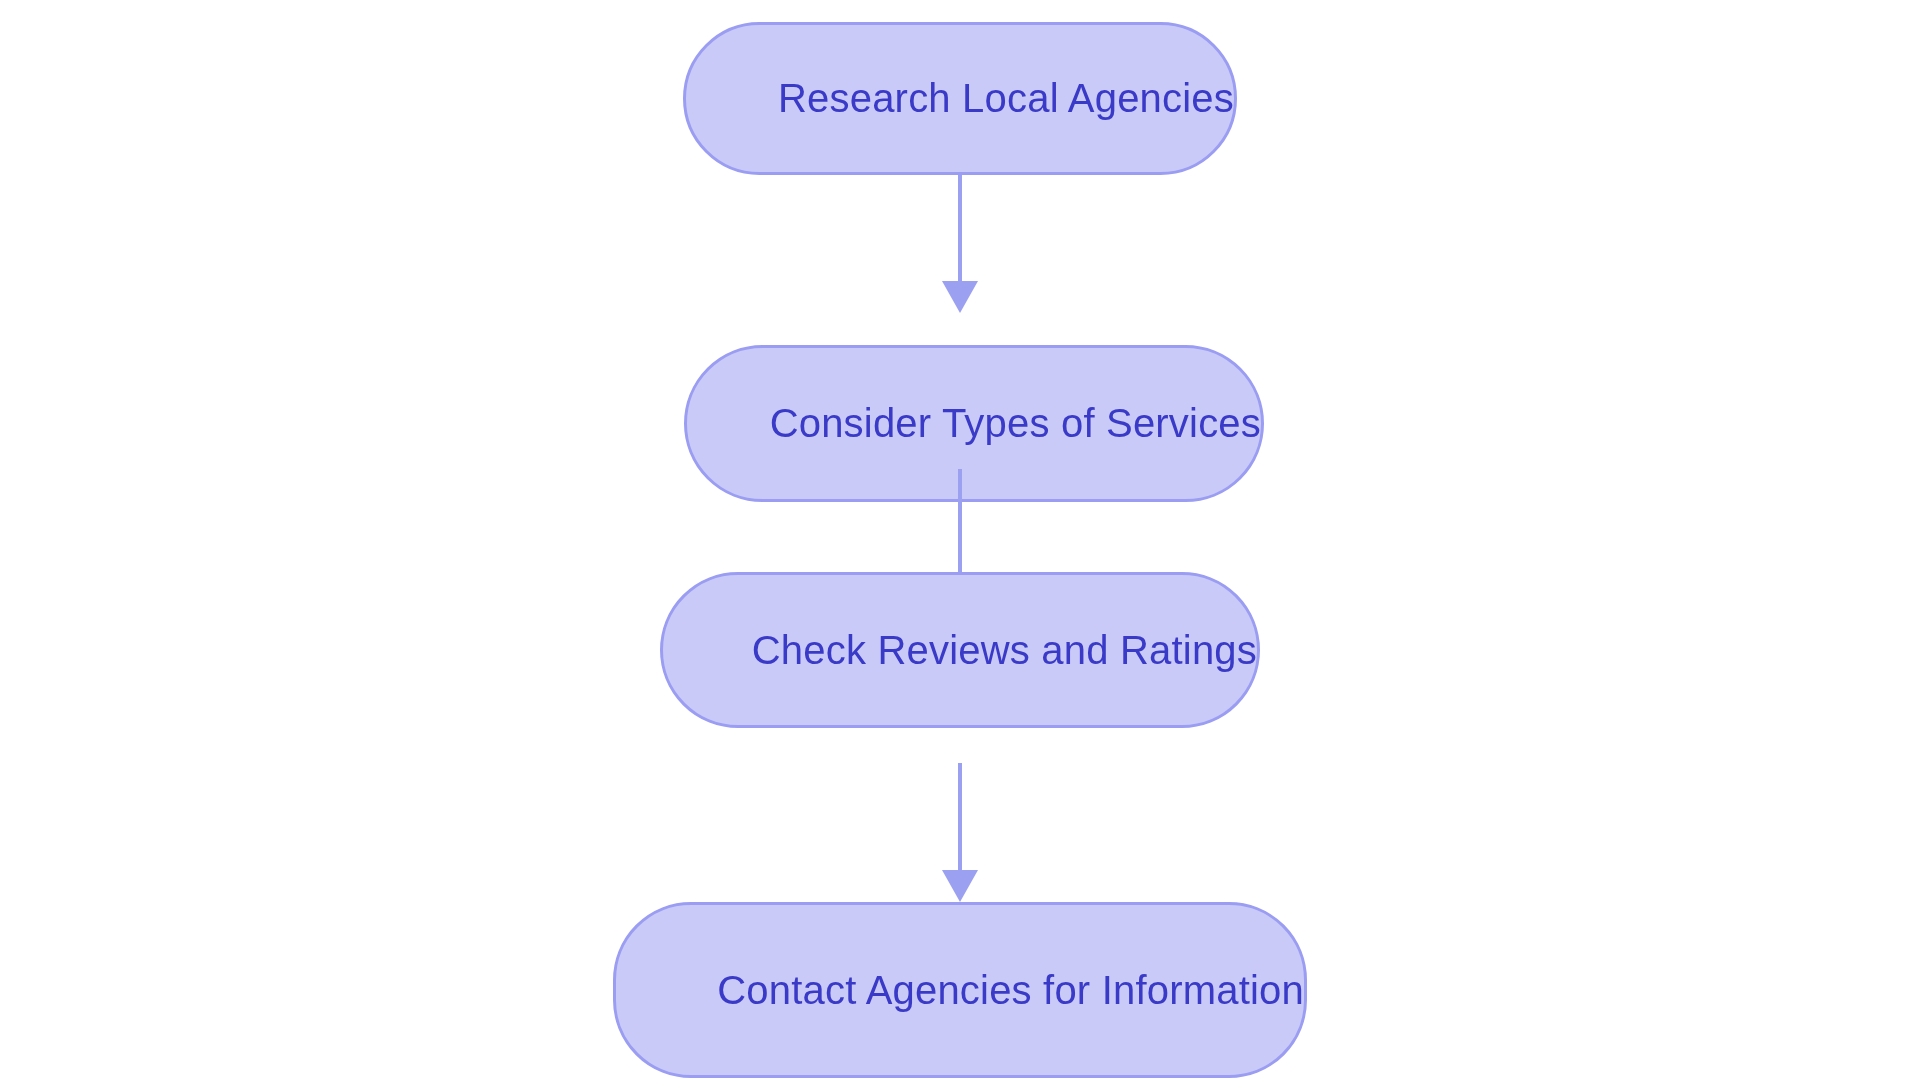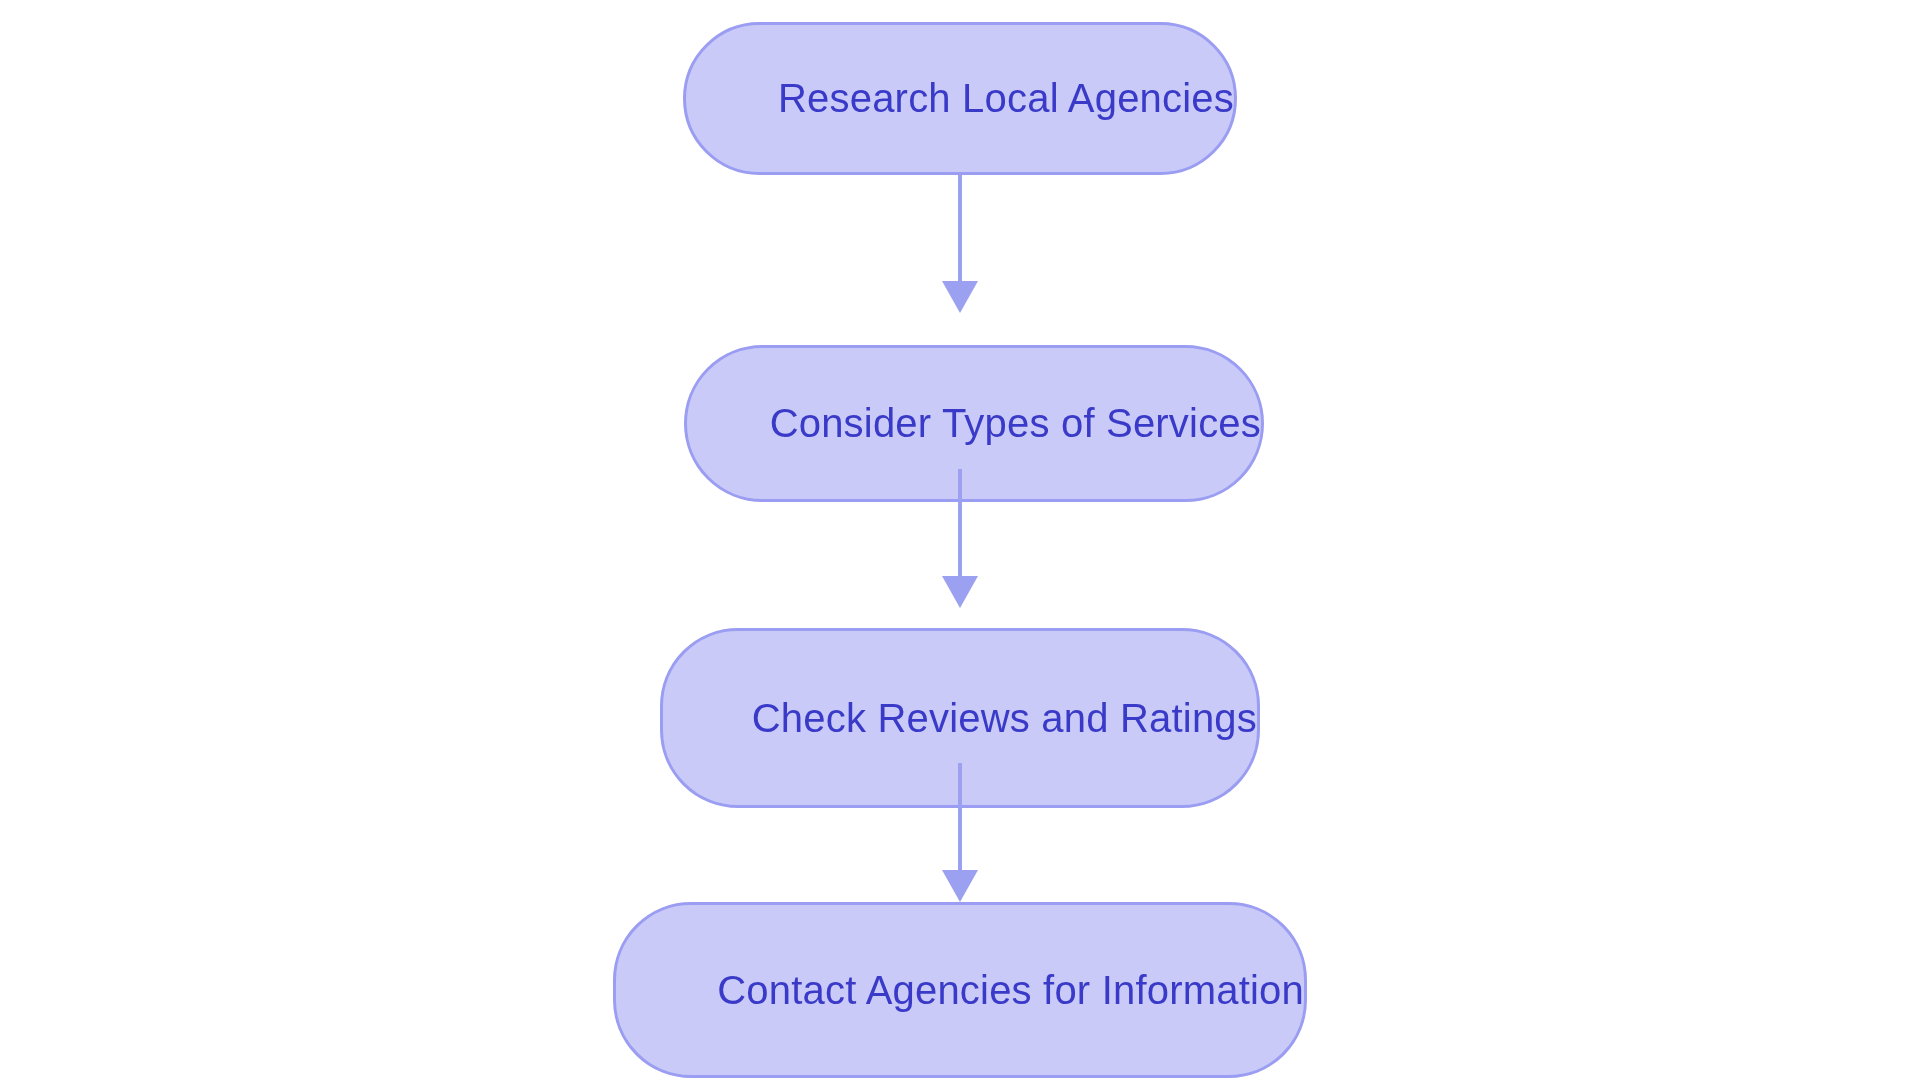--- a/index.html
+++ b/index.html
@@ -32,21 +32,21 @@
   }
   .node .node-label {
     color: var(--node-text);
     font-size: 40px;
     font-weight: 400;
     letter-spacing: 0.2px;
     white-space: nowrap;
   }
   .node-1 { left: 683px; top:  22px; width: 554px; height: 153px; border-radius: 77px; }
   .node-2 { left: 684px; top: 313px; width: 580px; height: 157px; border-radius: 79px; margin-top: 32px; }
-  .node-3 { left: 660px; top: 628px; width: 600px; height: 180px; border-radius: 78px; }
+  .node-3 { left: 660px; top: 572px; width: 600px; height: 156px; border-radius: 78px; }
   .node-4 { left: 613px; top: 902px; width: 694px; height: 176px; border-radius: 78px; }
 
   .arrow-line {
     position: absolute;
     left: 958px;
     width: 4px;
     height: 108px;
     background: var(--arrow);
   }
   .arrow-head {

